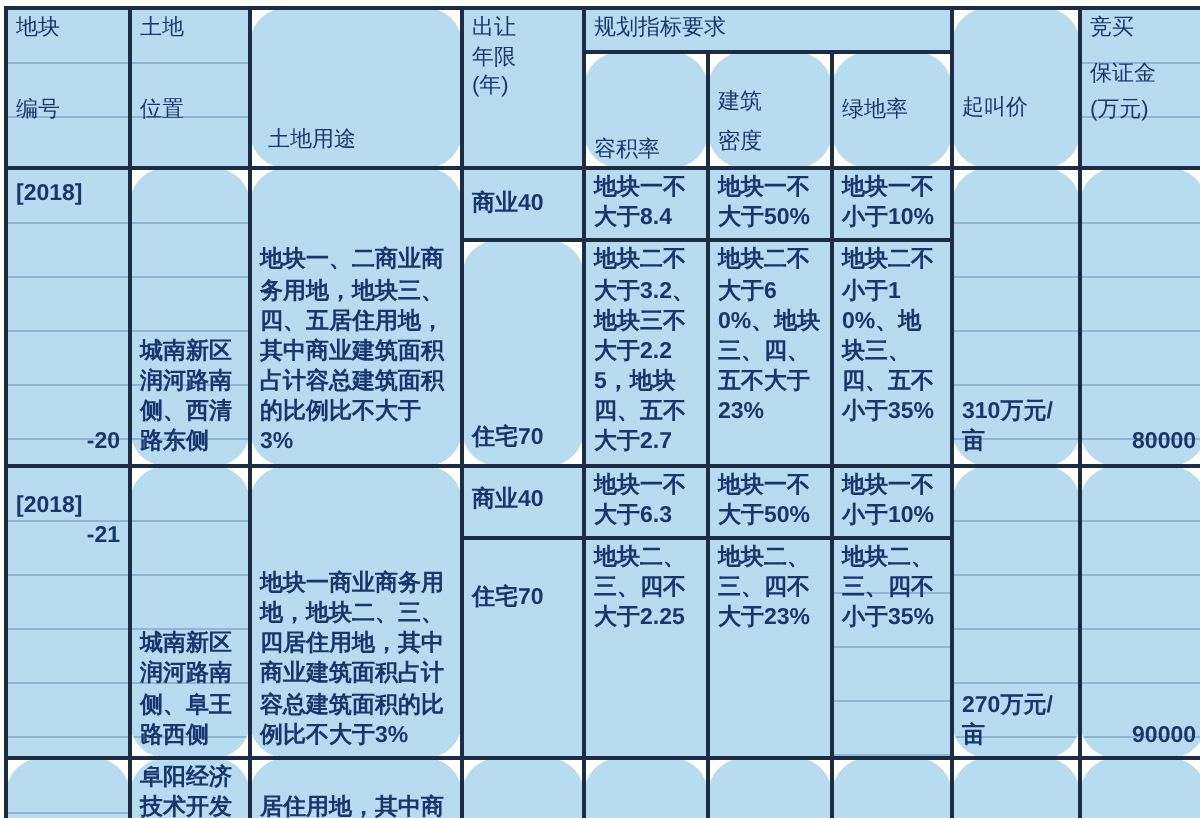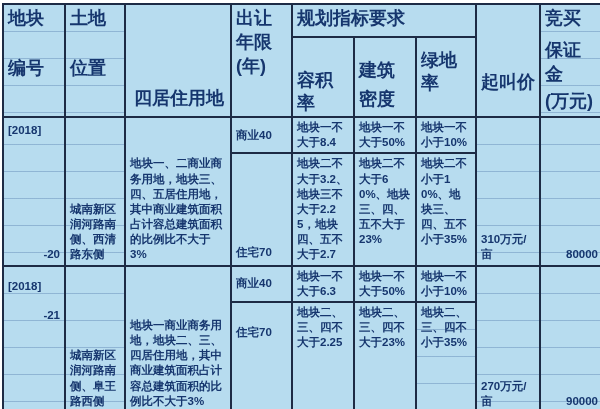--- a/index.html
+++ b/index.html
@@ -16,27 +16,27 @@
     background:#b7dcef;
     color:#16366e;
     font-size:11.5px;
     font-weight:700;
     line-height:1.32;
     padding:2px 4px;
     vertical-align:top;
     overflow:hidden;
     word-break:break-all;
   }
-  td.hd { font-size:18px; font-weight:700; }
-  td.vbottom { vertical-align:bottom; }
+  td.hd { font-size:11px; font-weight:400; }
+  td.vbottom { vertical-align:bottom;border-radius:18px; }
   td.vmid { vertical-align:middle; }
   td.num { text-align:right; }
   td.rel { position:relative; }
   .abs-br { position:absolute; right:4px; bottom:2px; }
-  .gap-top { display:block; margin-top:14px; }
+  .gap-top { display:block; }
   .gap-top-lg { display:block; margin-top:26px; }
   .pad-top { display:block; margin-top:20px; }
   .xlgrid {
     background-image: repeating-linear-gradient(
       to bottom, transparent, transparent 26px,
       rgba(110,150,190,0.55) 26px, rgba(110,150,190,0.55) 27px);
   }
   .hdr-line { display:block; }
 </style>
 </head>
@@ -60,21 +60,21 @@
         <tr style="height:22px">
       <td rowspan="2" class="hd xlgrid">
         <span class="hdr-line">地块</span>
         <span class="hdr-line gap-top-lg">编号</span>
       </td>
       <td rowspan="2" class="hd xlgrid">
         <span class="hdr-line">土地</span>
         <span class="hdr-line gap-top-lg">位置</span>
       </td>
       <td rowspan="2" class="hd vbottom" style="padding-left:8px;padding-bottom:5px">
-        <span>四居住用地</span>
+        <span>土地用途</span>
       </td>
       <td rowspan="2" class="hd">
         <span class="hdr-line">出让</span>
         <span class="hdr-line">年限</span>
         <span class="hdr-line">(年)</span>
       </td>
       <td colspan="3" class="hd">
         <span>规划指标要求</span>
       </td>
       <td rowspan="2" class="hd vbottom" style="padding-bottom:21px">

